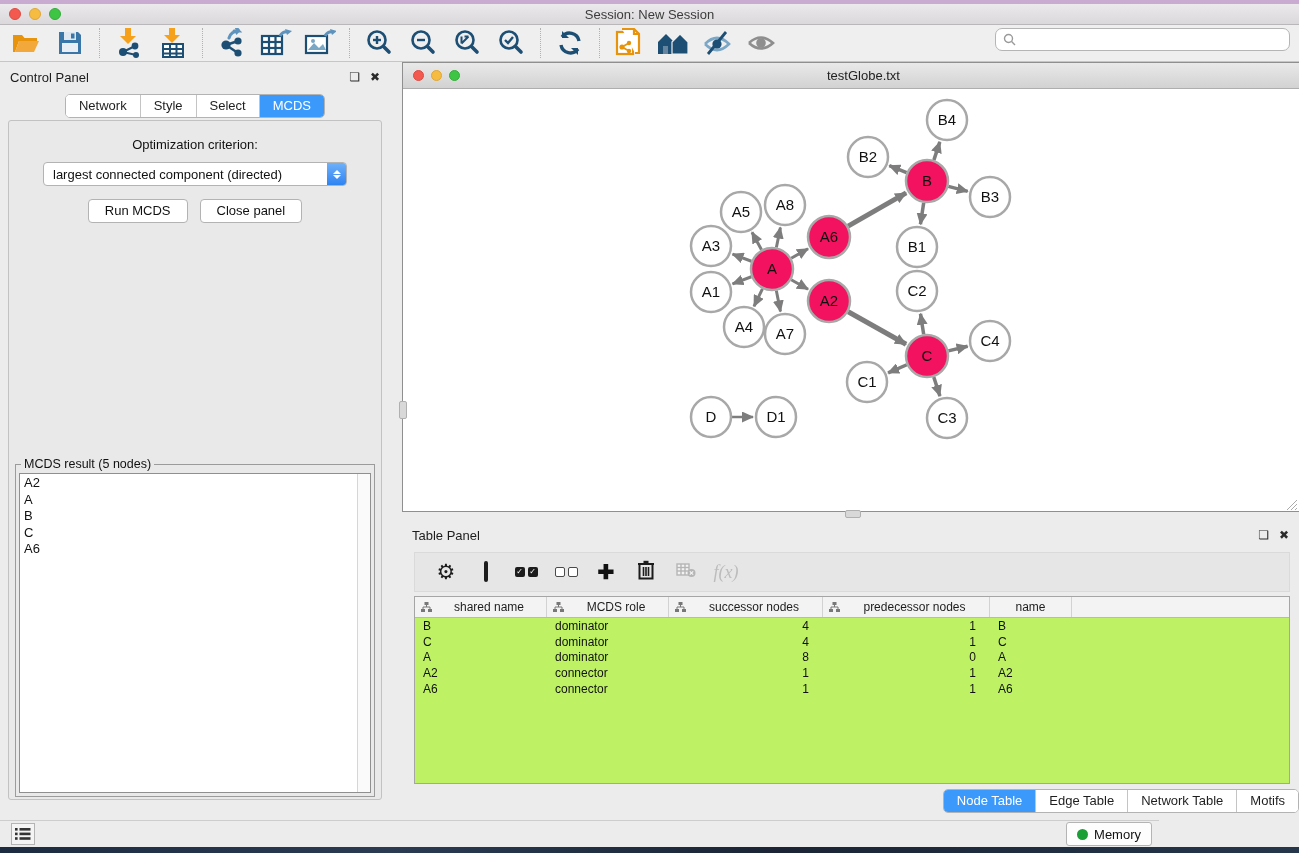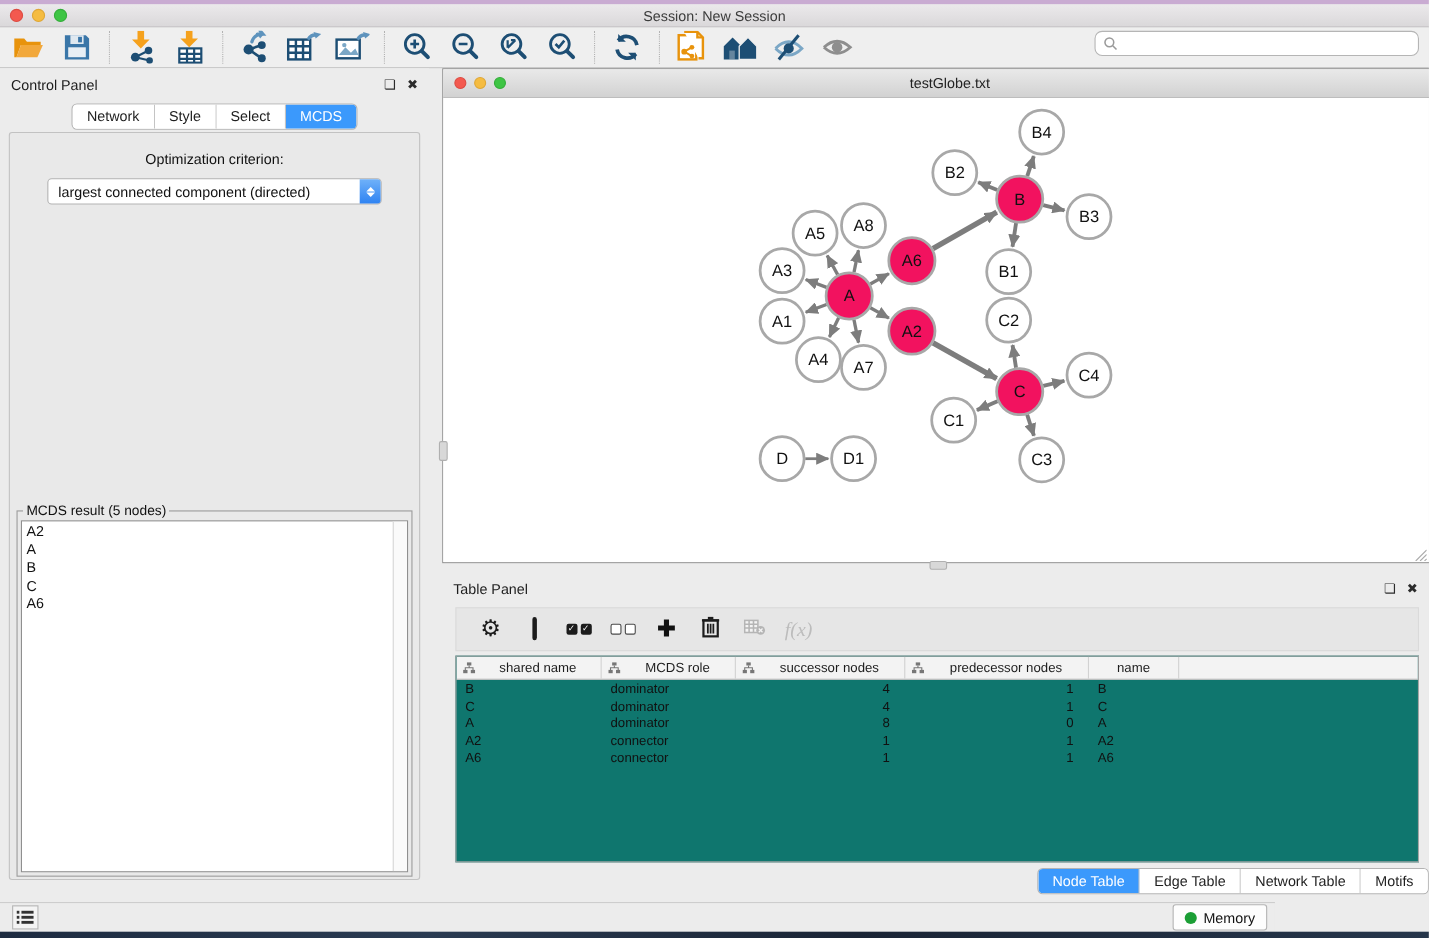--- a/index.html
+++ b/index.html
@@ -92,21 +92,21 @@
   .tpi.disabled { opacity:.55; }
   .icon-gear { font-size:21px; color:#1c1c1c; line-height:21px; }
   .icon-cols { width:17px; height:17px; border:2.5px solid #1c1c1c; border-radius:2px; position:relative; }
   .icon-cols::after { content:""; position:absolute; left:50%; top:0; bottom:0; width:2.5px; background:#1c1c1c; transform:translateX(-50%); }
   .checkpair { display:flex; gap:3px; }
   .cbx { width:10px; height:10px; border-radius:2px; }
   .cbx.on { background:#1c1c1c; color:#fff; font-size:8px; line-height:10px; text-align:center; }
   .cbx.off { background:#fff; border:1.5px solid #4a4a4a; }
   .icon-plus { font-size:20px; color:#111; font-weight:bold; line-height:20px; }
   .icon-fx { font-family:"Liberation Serif", serif; font-style:italic; font-size:18px; color:#9a9a9a;text-align:center; }
-  .tp-table { position:absolute; left:12px; right:9px; top:76px; bottom:36px; background:#0f766e; border:1px solid #a5a5a5; overflow:hidden; }
+  .tp-table { position:absolute; left:12px; right:9px; top:76px; bottom:36px; background:#bef264; border:1px solid #a5a5a5; overflow:hidden; }
   .tp-header { display:flex; height:21px; background:#f3f3f3; border-bottom:1px solid #b9b9b9; }
   .th-cell { display:flex; align-items:center; border-right:1px solid #d2d2d2; position:relative; }
   .th-cell .th-label { flex:1; text-align:center; font-size:12px; color:#1d1d1d; }
   .th-cell svg { margin-left:6px; }
   .tp-row { display:flex; height:15.8px; align-items:center; }
   .td-cell { font-size:12px; color:#111; white-space:nowrap; overflow:hidden; }
   .td-left { text-align:left; padding-left:8px; }
   .td-right { text-align:right; padding-right:14px; }
   .tp-tabs { position:absolute; left:12px; right:0; bottom:7px; display:flex; justify-content:flex-end; }
 
@@ -348,20 +348,24 @@
       </div>
     </div>
   <div class="cp-content">
     <div class="opt-label">Optimization criterion:</div>
     <div class="select-box">
       <div class="sel-text">largest connected component (directed)</div>
       <div class="stepper">
           <i class="up"></i>
           <i class="dn"></i>
         </div>
+    </div>
+    <div class="btn-row">
+      <button class="push-btn">Run MCDS</button>
+      <button class="push-btn">Close panel</button>
     </div>
     <fieldset class="mcds">
       <legend>MCDS result (5 nodes)</legend>
       <div class="mcds-list" id="mcds-list">
 
       <div class="mcds-item">A2</div>
           <div class="mcds-item">A</div>
           <div class="mcds-item">B</div>
           <div class="mcds-item">C</div>
           <div class="mcds-item">A6</div>

